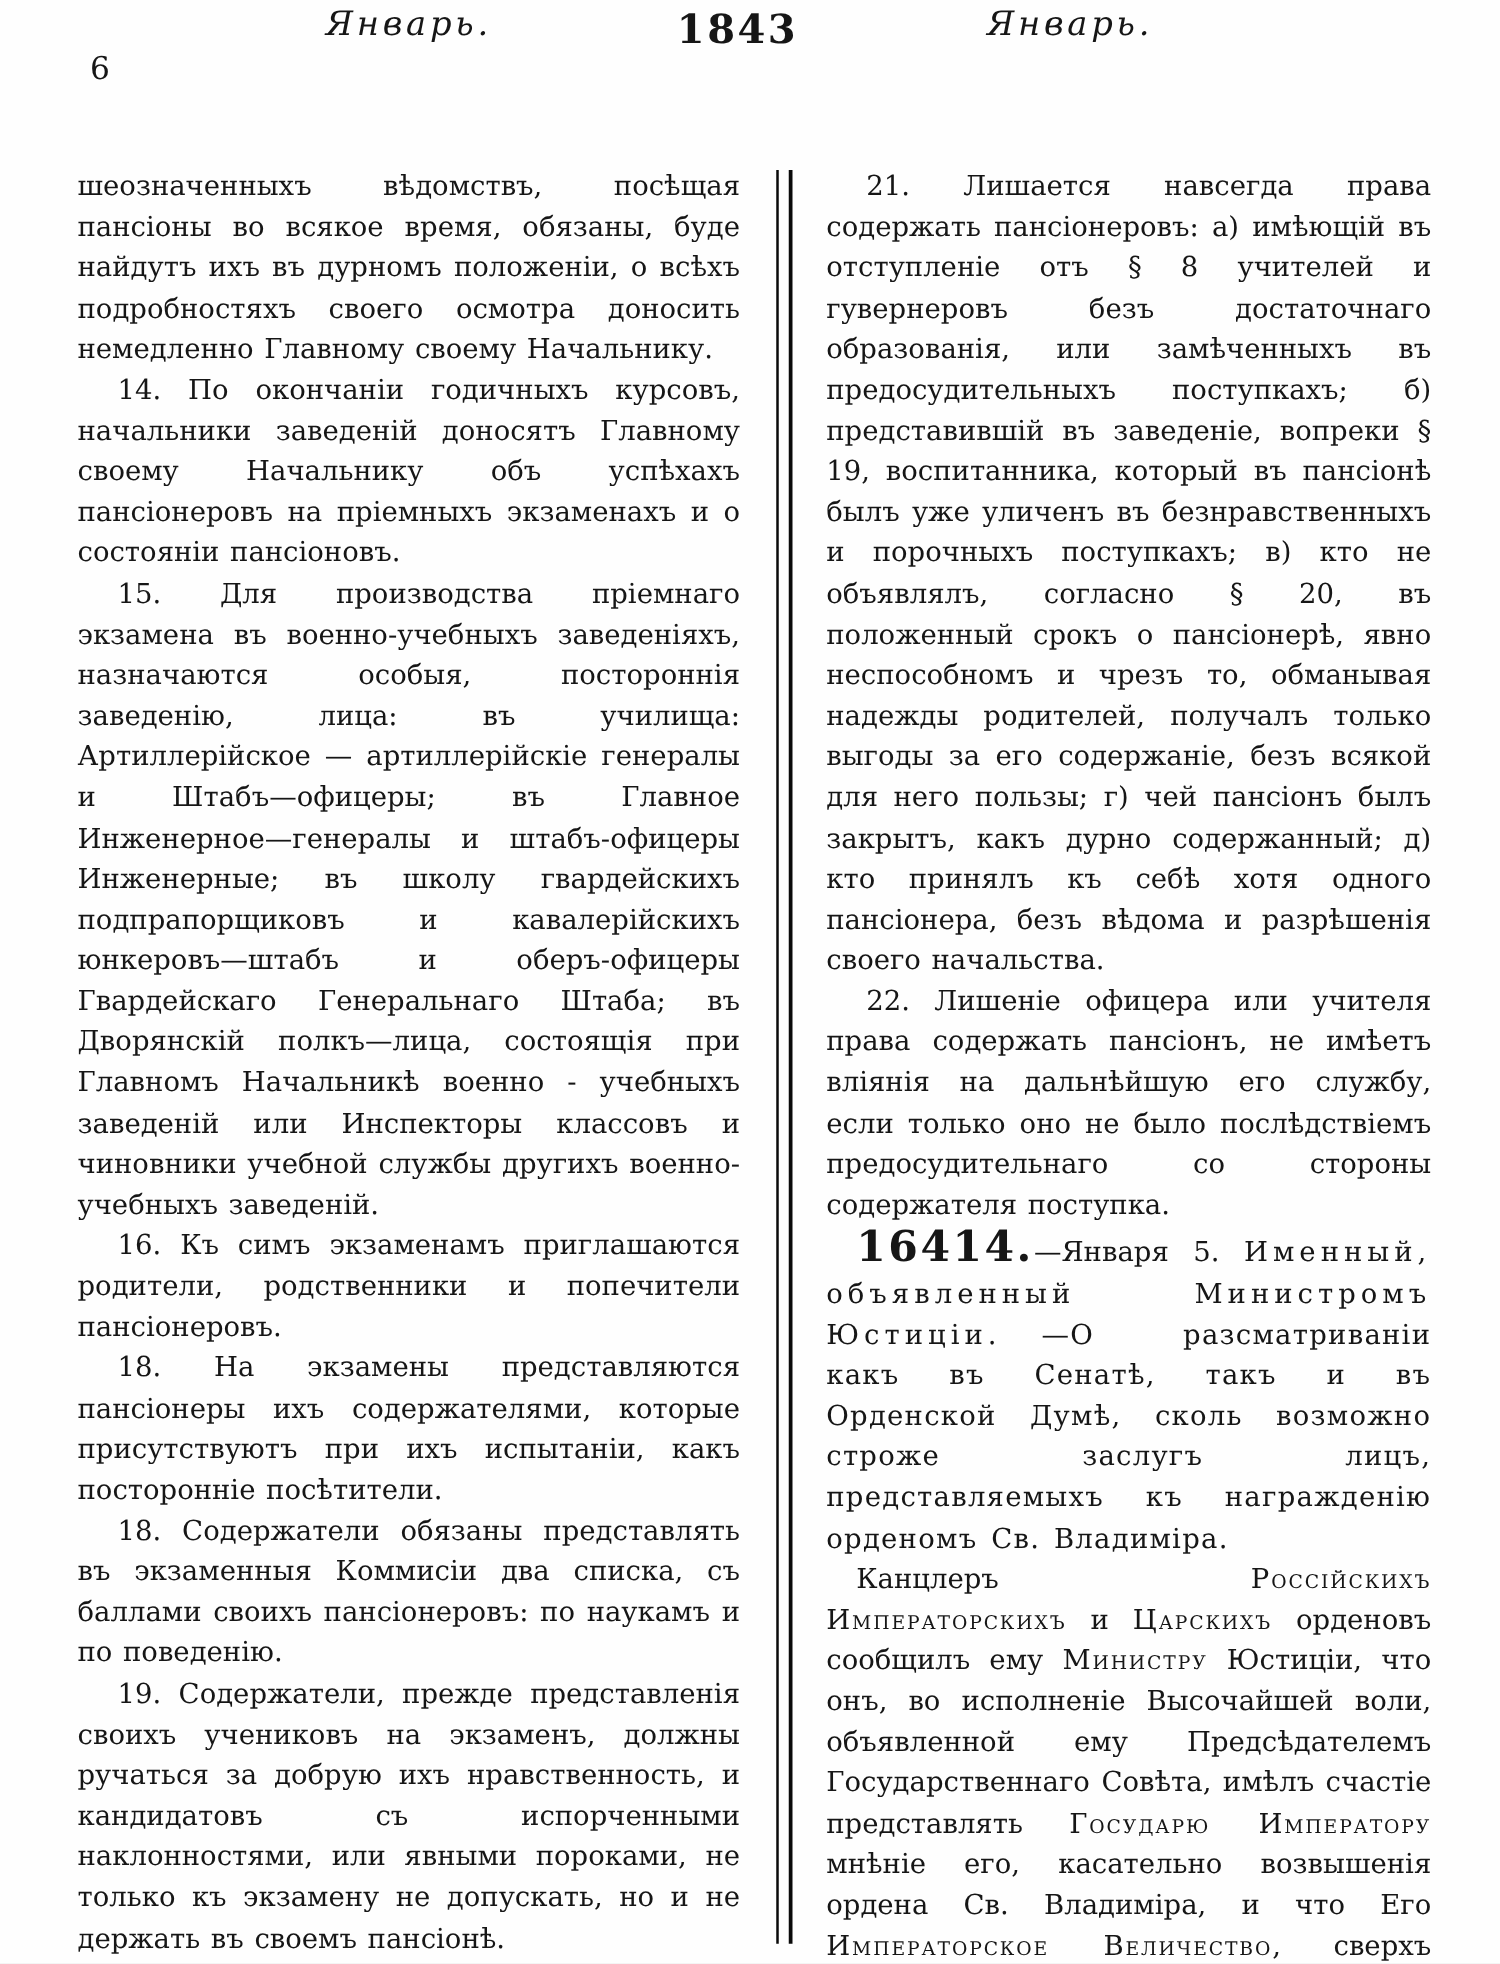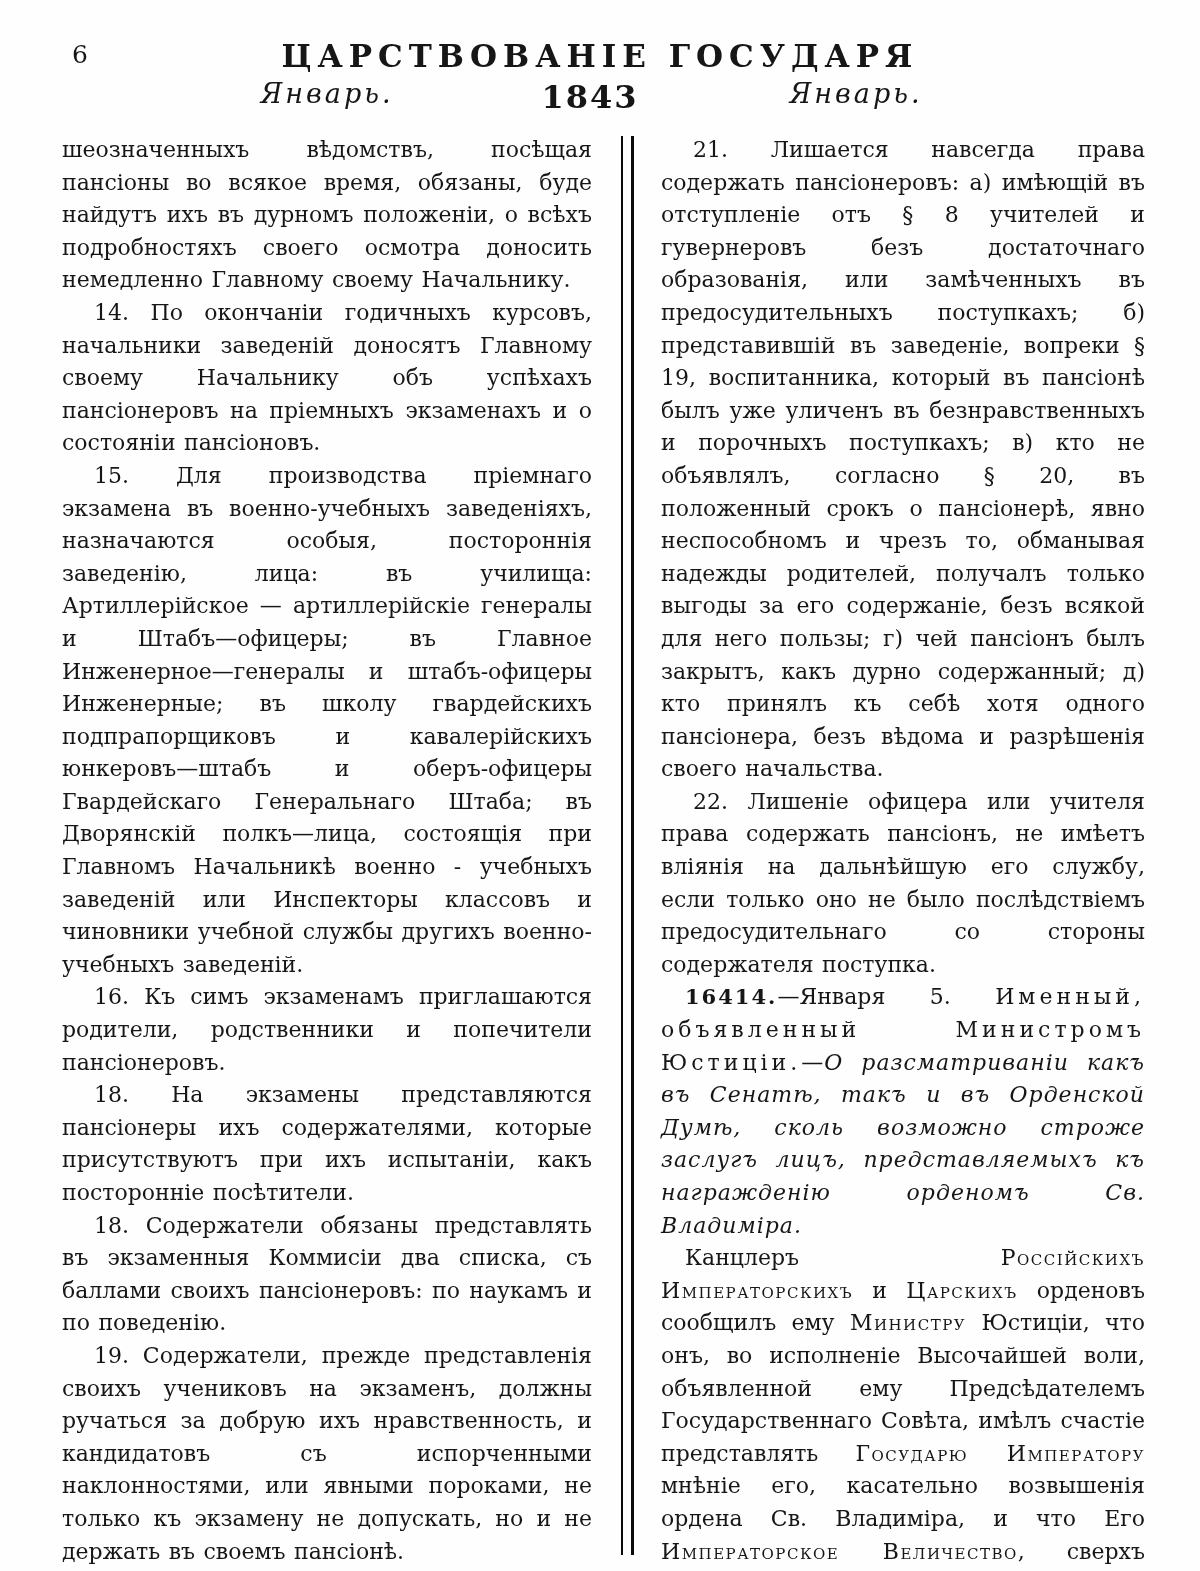--- a/index.html
+++ b/index.html
@@ -84,43 +84,42 @@
     width: 8px;
     border-left: 2px solid #0a0a0a;
     border-right: 3px solid #0a0a0a;
   }
   p.para { margin: 0; }
   p.para.indent    { text-indent: 32px; }
   p.para.indent-sm { text-indent: 24px; }
   .seg-normal { }
   .seg-actnum {
     font-weight: bold;
-    font-size: 21px;
+    font-size: 34px;
     letter-spacing: 2px;
     line-height: 1;
   }
   .seg-spaced { letter-spacing: 4px; }
   .seg-italic {
-    font-style: italic;
     letter-spacing: 1px;
     word-spacing: 3px;
+    margin-left: 32px;
   }
   .seg-smallcaps {
     font-variant-caps: small-caps;
     letter-spacing: 1.5px;
   }
 </style>
 </head>
 <body>
 
 <div class="page">
 
   <div class="page-number">6</div>
 
-  <div class="running-title">ЦАРСТВОВАНІЕ ГОСУДАРЯ</div>
 
   <div class="months-row">
     <div class="month-left">Январь.</div>
     <div class="year">1843</div>
     <div class="month-right">Январь.</div>
   </div>
 
   <div class="columns">
     <div class="column left" id="left-column">
         <p class="para"><span class="seg-normal">шеозначенныхъ вѣдомствъ, посѣщая пансіоны во всякое время, обязаны, буде найдутъ ихъ въ дурномъ положеніи, о всѣхъ подробностяхъ своего осмотра доносить немедленно Главному своему Начальнику.</span></p>

